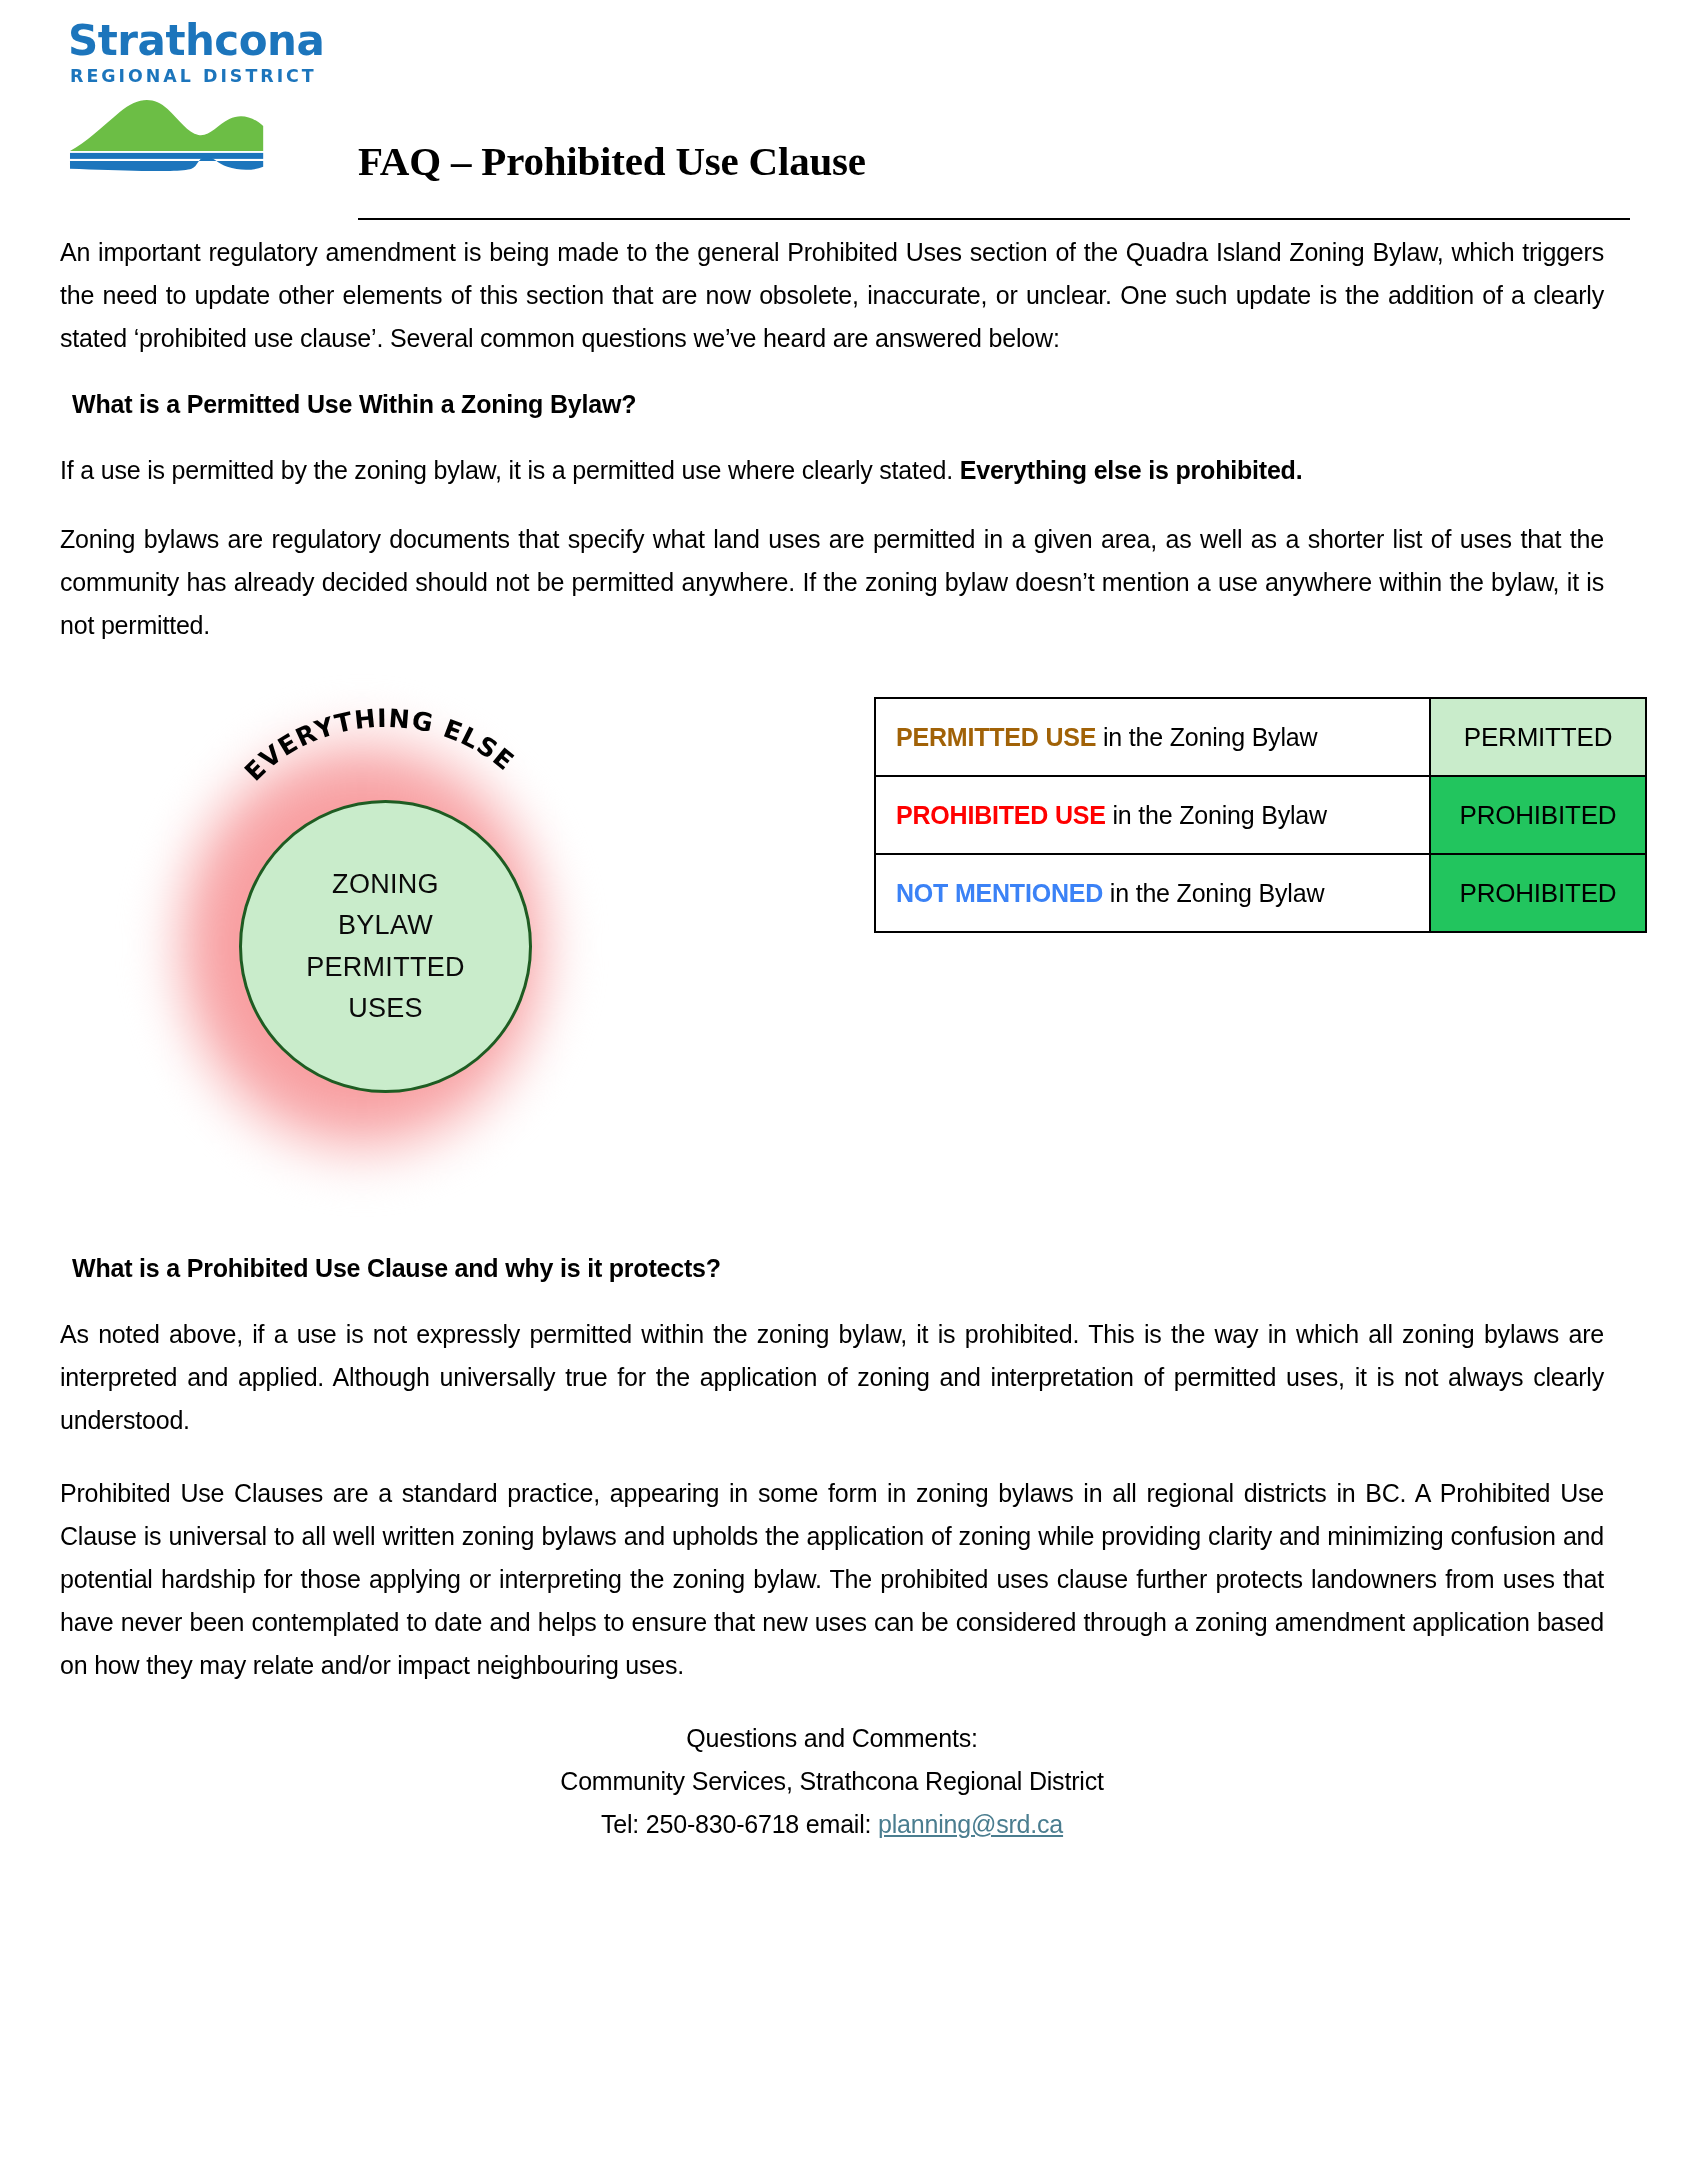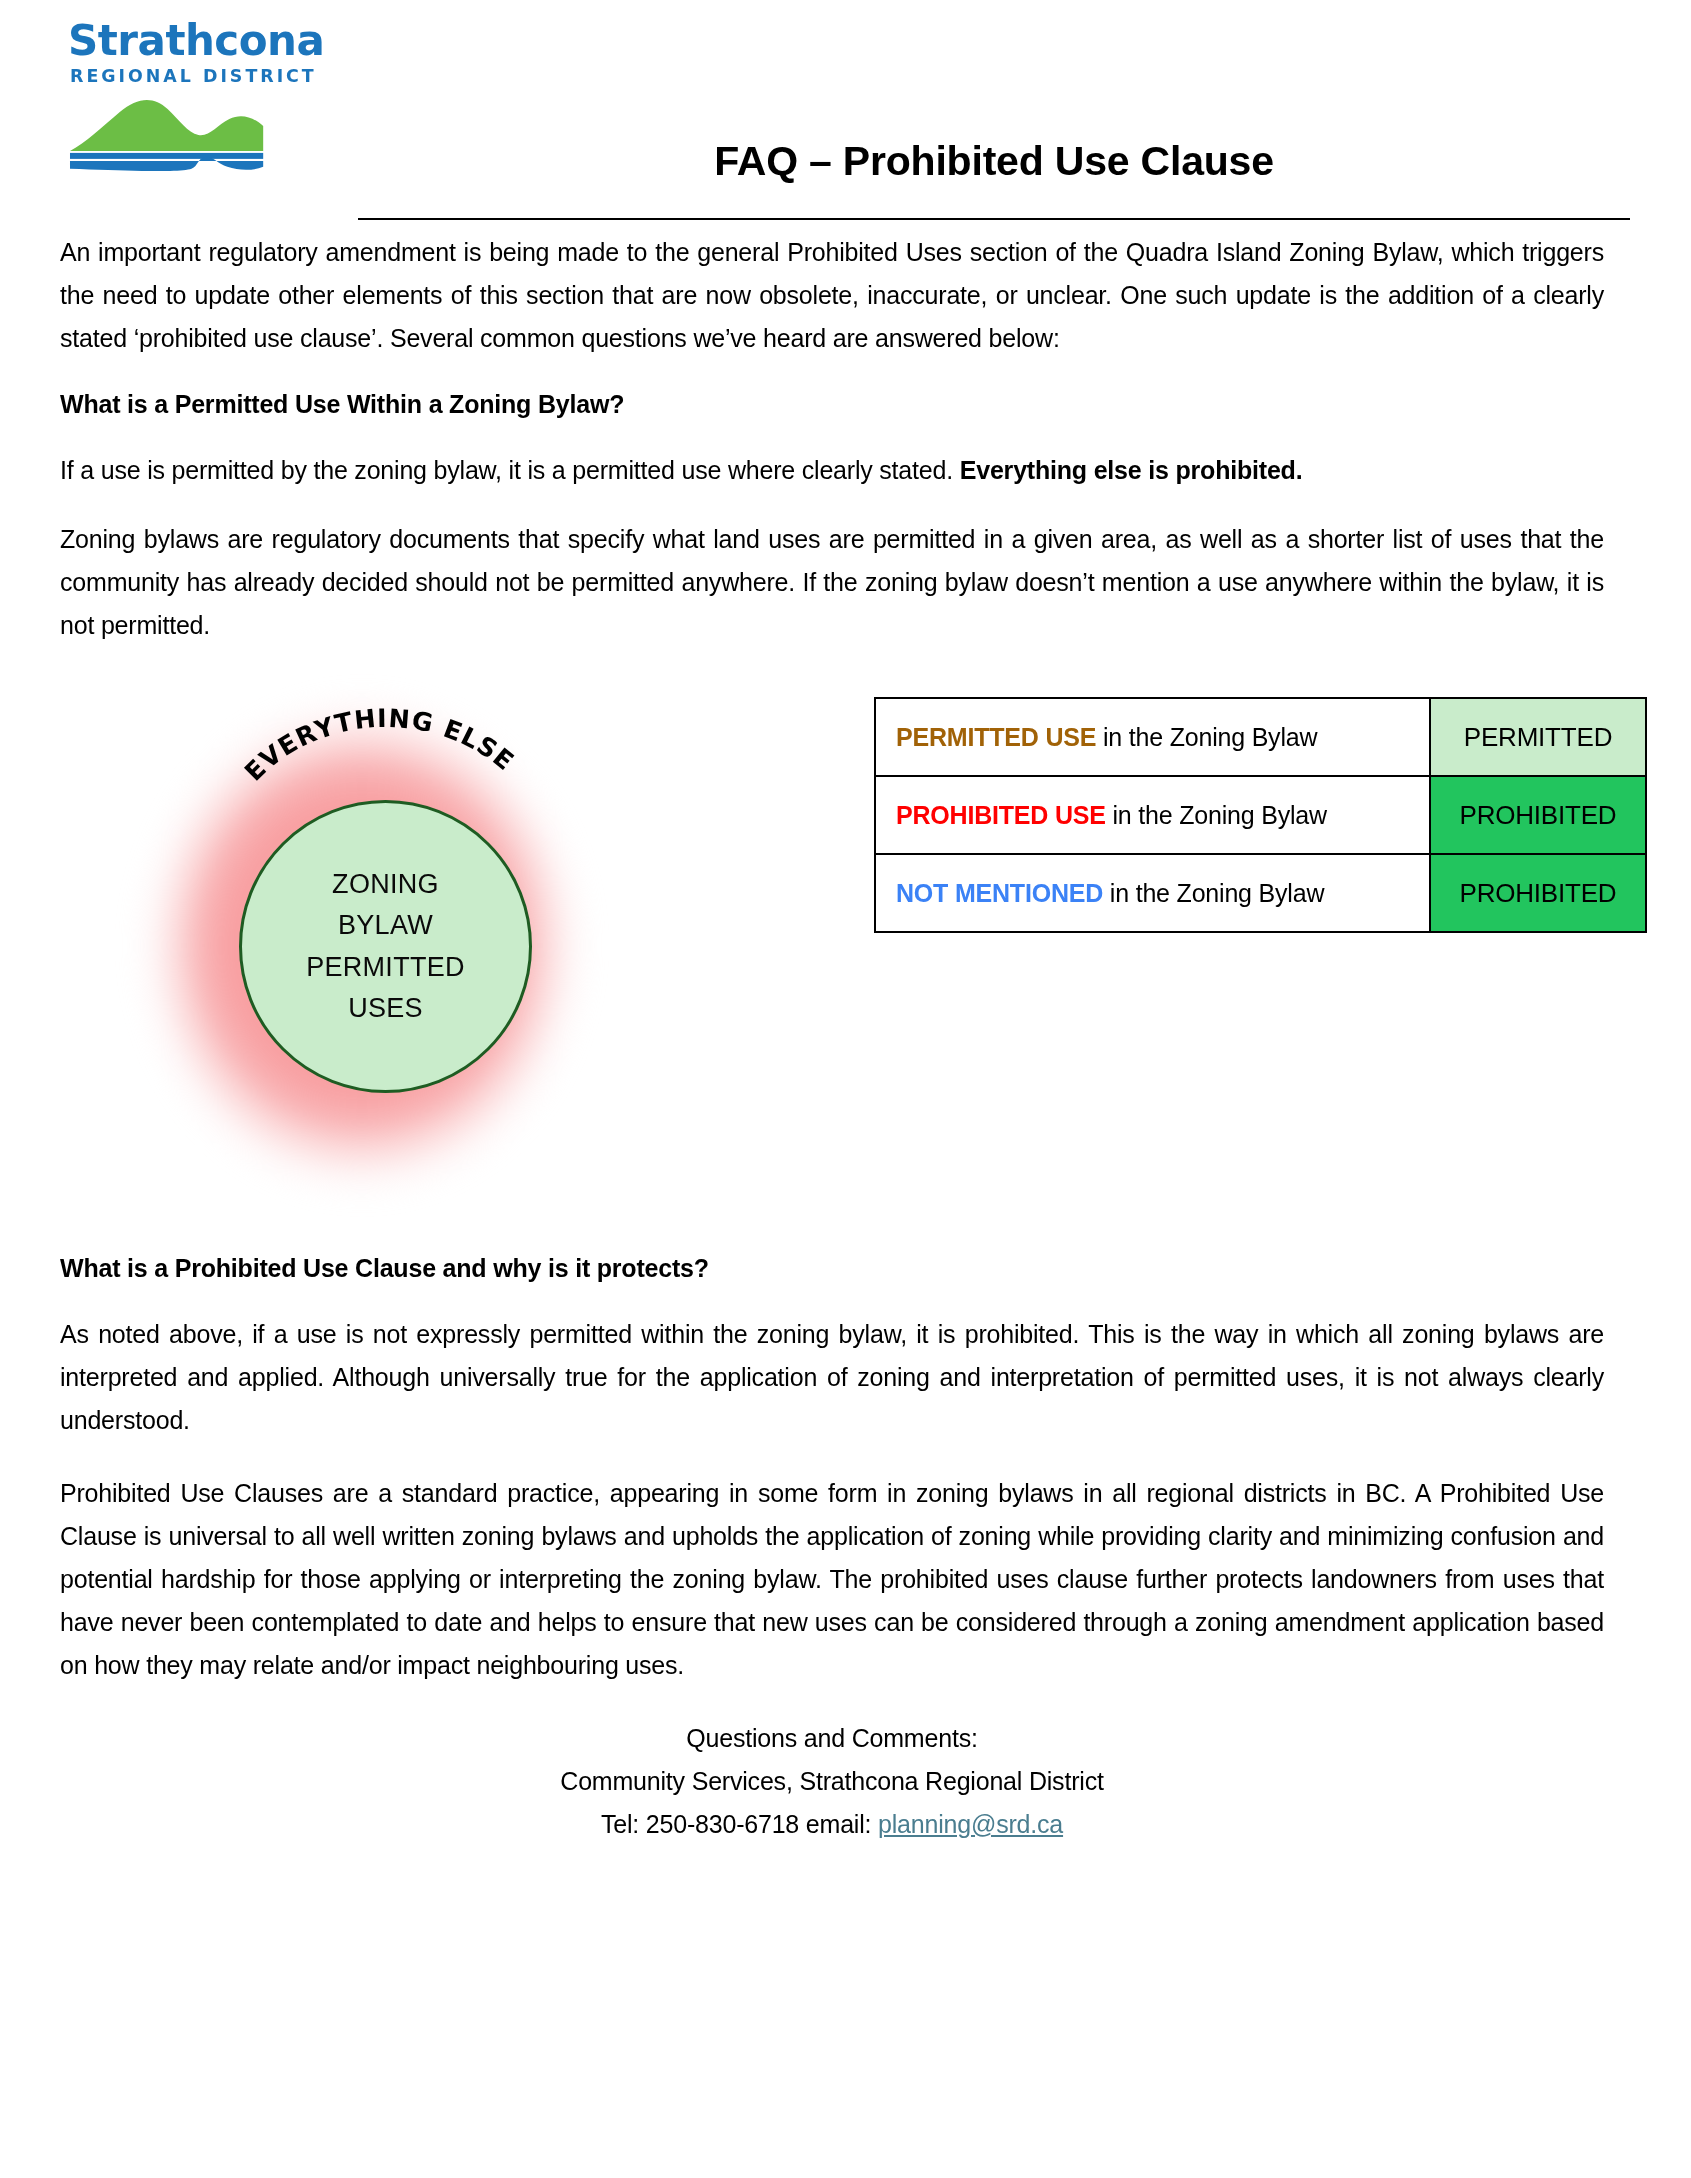--- a/index.html
+++ b/index.html
@@ -60,24 +60,23 @@
     margin-top: 8px;
     margin-left: 0px;
   }
   .title-wrap {
     position: absolute;
     left: 358px;
     right: 62px;
     top: 139px;
   }
   .doc-title {
-    font-family: Liberation Sans, sans-serif;
+    font-family: Liberation Serif, serif;
     font-weight: bold;
     font-size: 41px;
-    text-align: center;
     color: #000;
     line-height: 1.1;
     letter-spacing: -0.2px;
   }
   .header-rule {
     position: absolute;
     left: 358px;
     right: 62px;
     top: 218px;
     height: 0;
@@ -97,21 +96,21 @@
     margin: 0 0 30px 0;
     color: #000;
     -webkit-font-smoothing: antialiased;
     letter-spacing: -0.2px;
   }
   p.body.tight { margin-bottom: 26px; }
   h2.qhead {
     font-family: "Liberation Sans", sans-serif;
     font-size: 25px;
     font-weight: bold;
-    margin: 0 0 30px 0;
+    margin: 0 0 30px 12px;
     letter-spacing: -0.2px;
   }
   .b { font-weight: bold; }
 
   
   .figure-block {
     position: relative;
     height: 577px;
     margin-top: 14px;
   }

